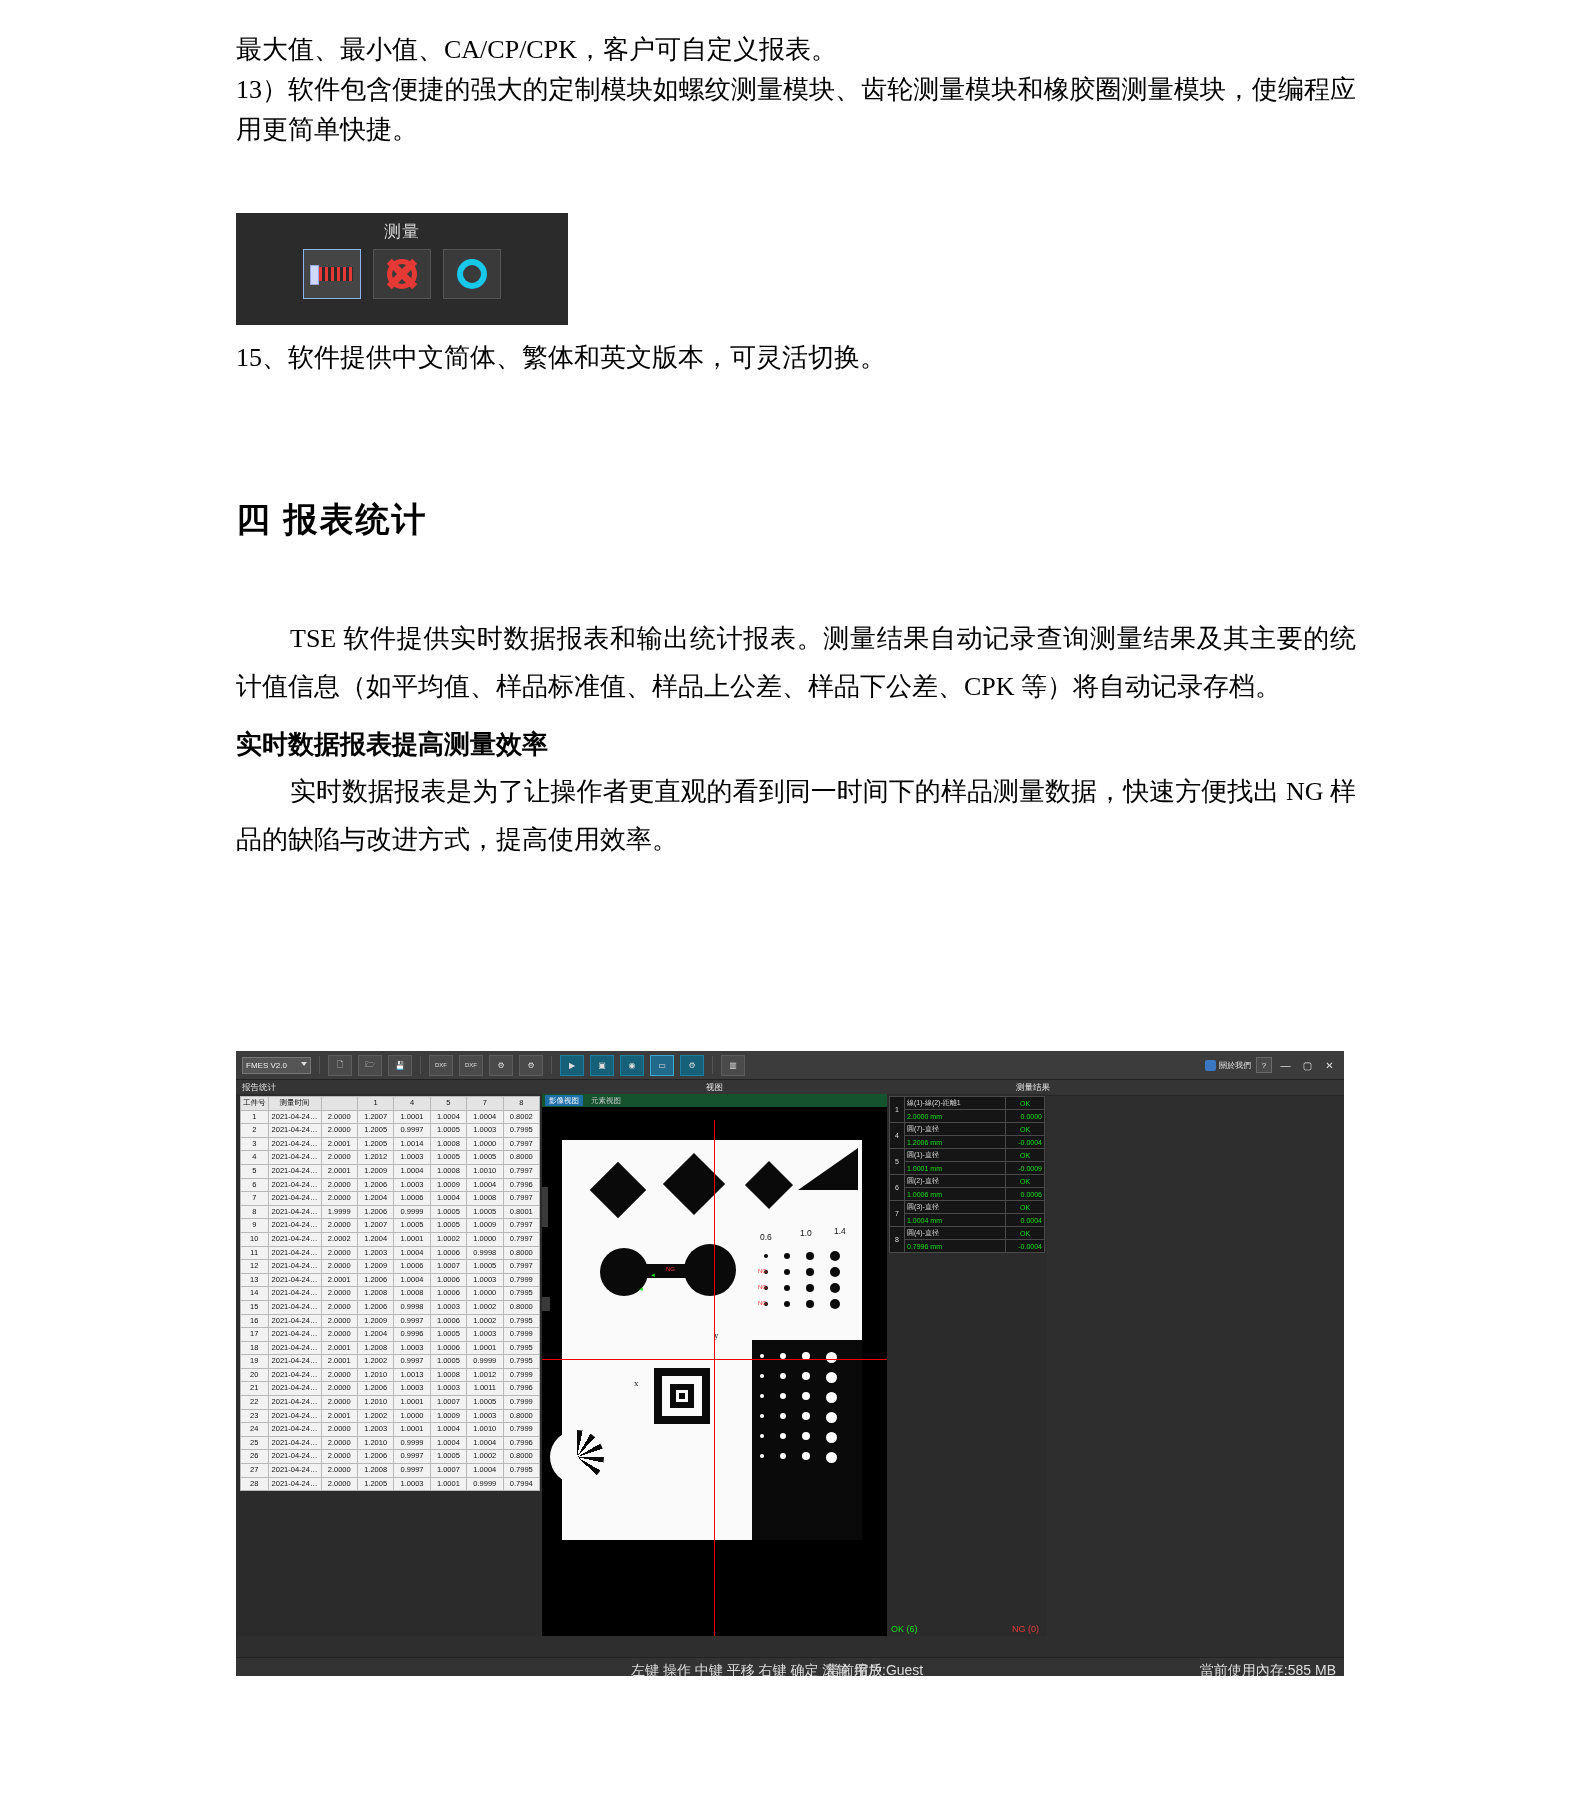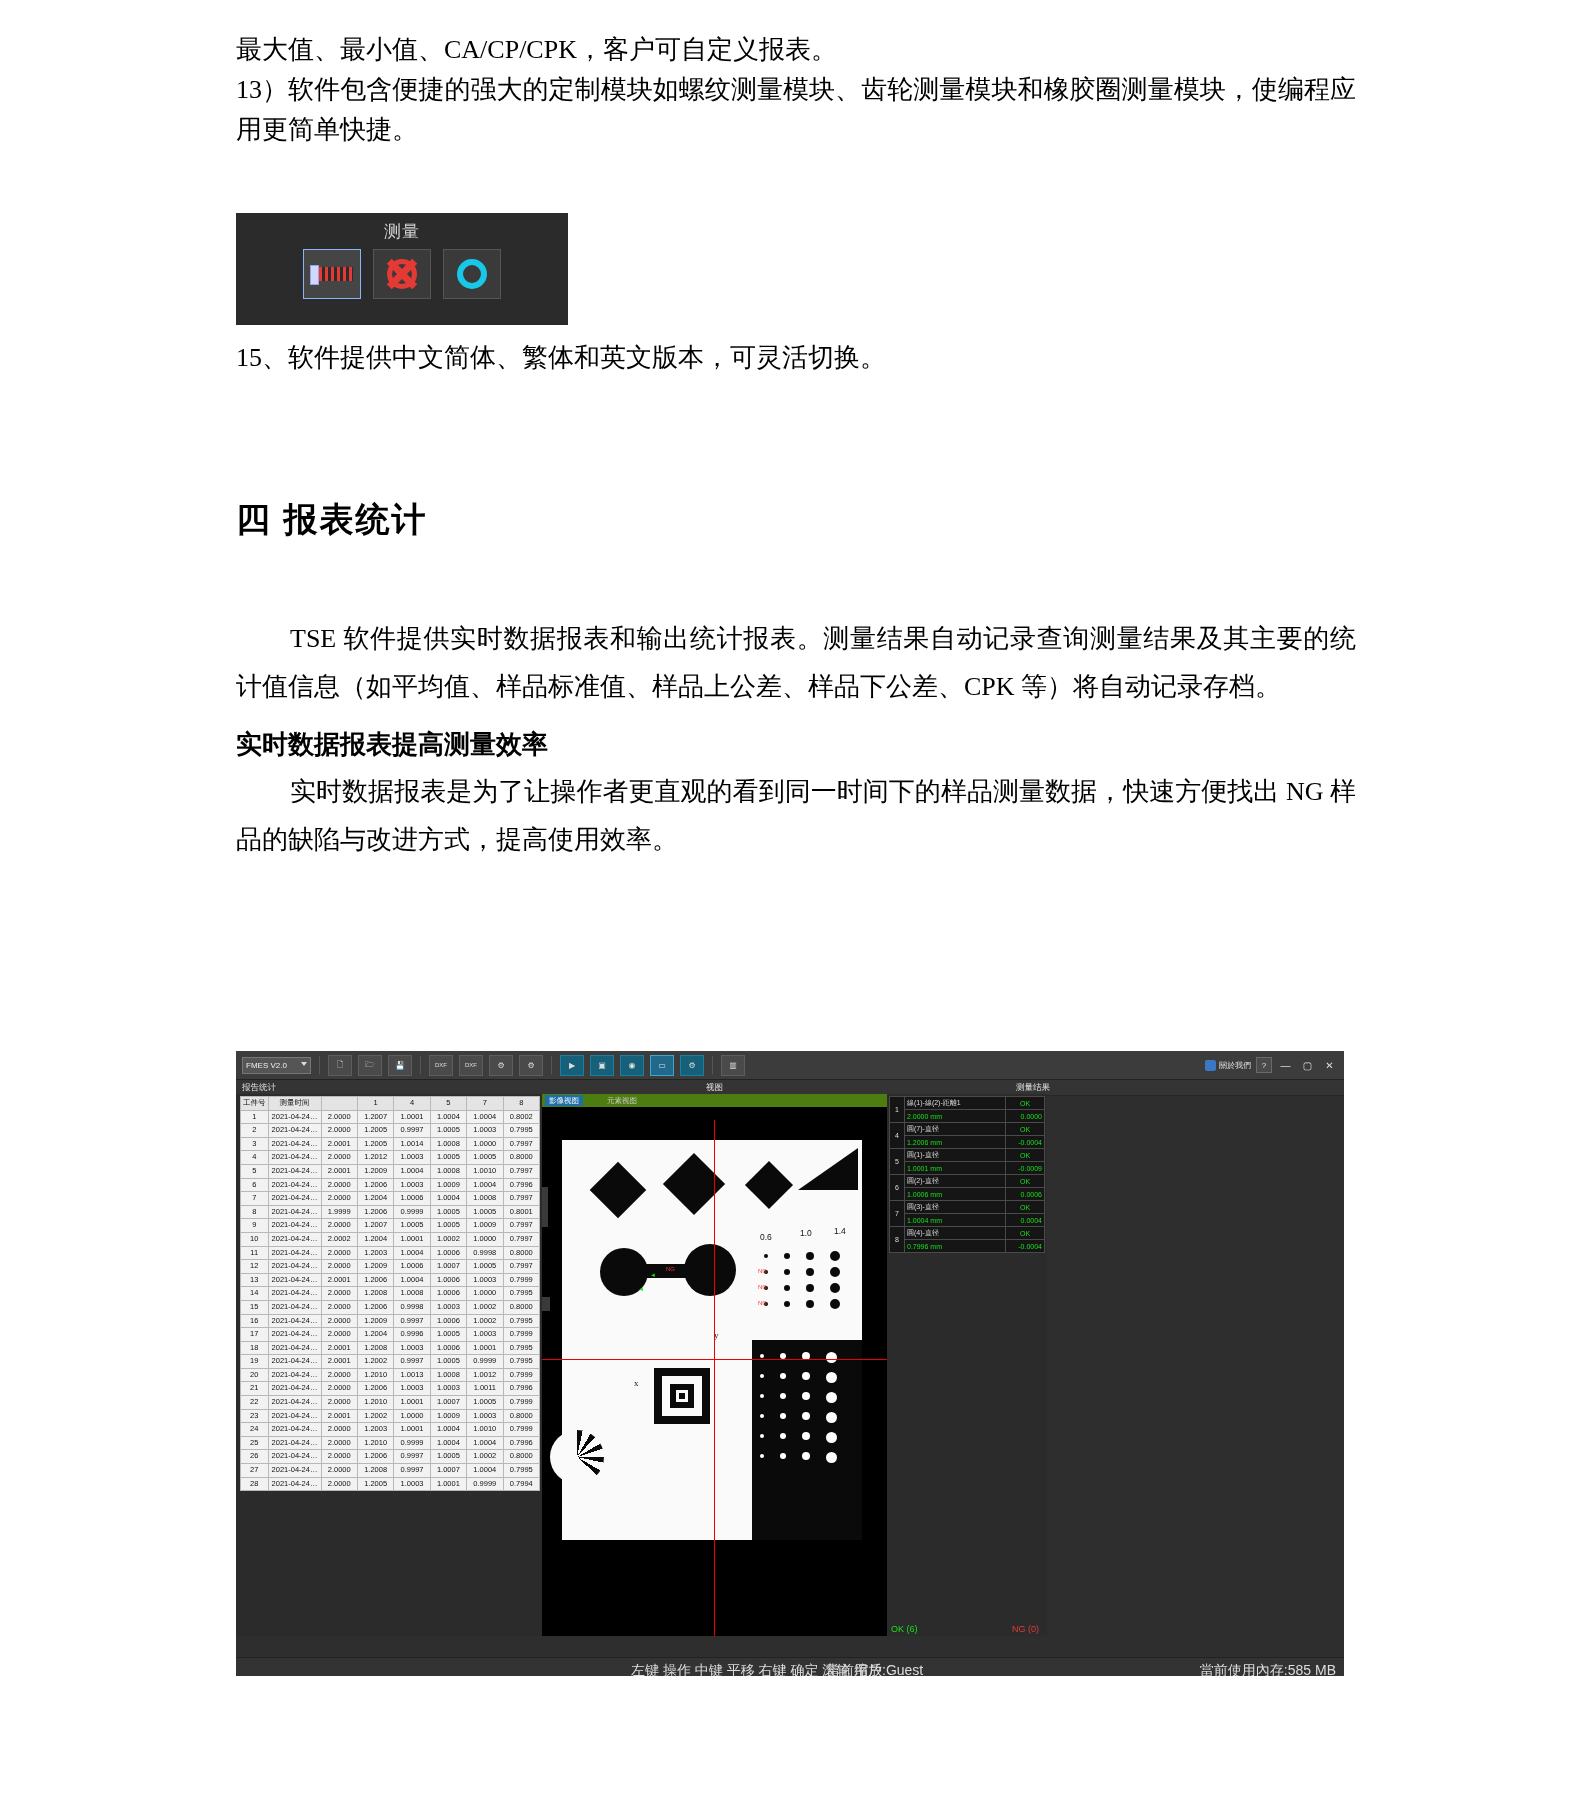--- a/index.html
+++ b/index.html
@@ -225,21 +225,21 @@
 
   
   .viewer {
     position: relative;
     width: 345px;
     background: #000;
     overflow: hidden;
   }
   .view-tabs {
     position:absolute; top:0; left:0; right:0; height:13px;
-    background:#4d7c0f; display:flex; align-items:center; gap:20px; padding-left:3px;
+    background:#14532d; display:flex; align-items:center; gap:4px; padding-left:3px;
     z-index:6;
   }
   .vtab { font-size:7.5px; padding:0 4px; height:11px; line-height:11px; color:#ccc;}
   .vtab.active { background:#1e6fa8; color:#fff; }
   .canvas {
     position:absolute; top:13px; left:0; width:345px; height:529px; background:#000;
   }
   .white-field {
     position:absolute; left:20px; top:33px; width:300px; height:400px; background:#fafafa;
   }

